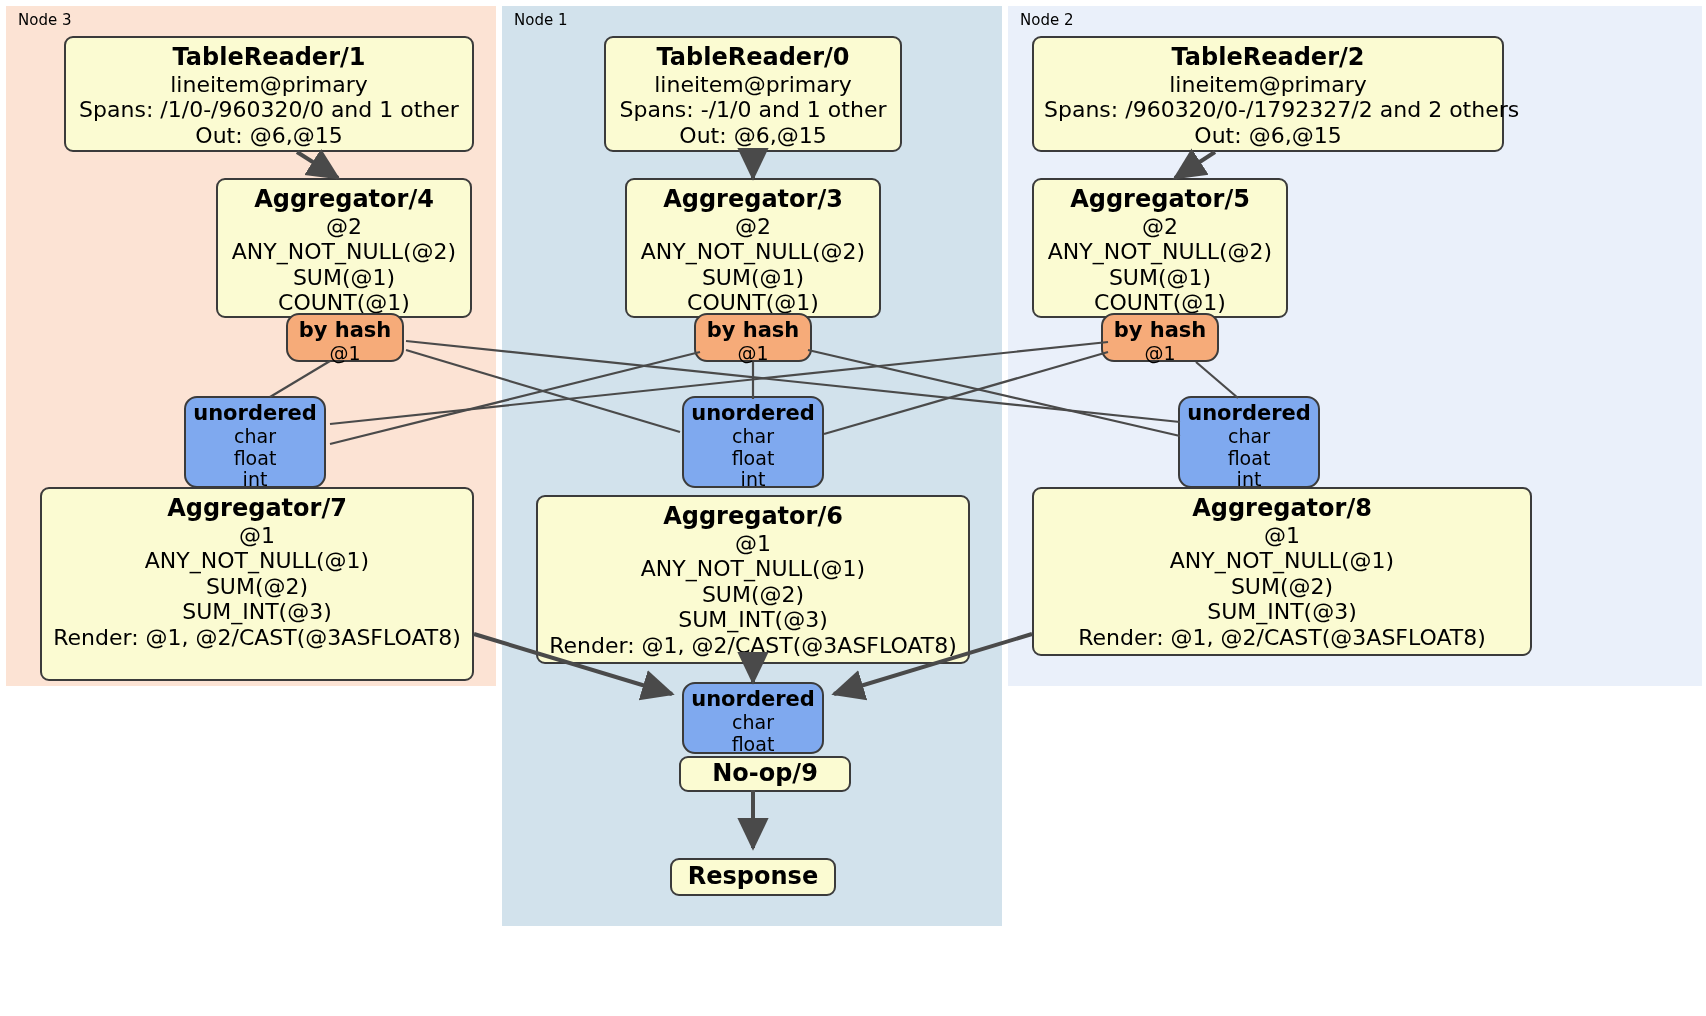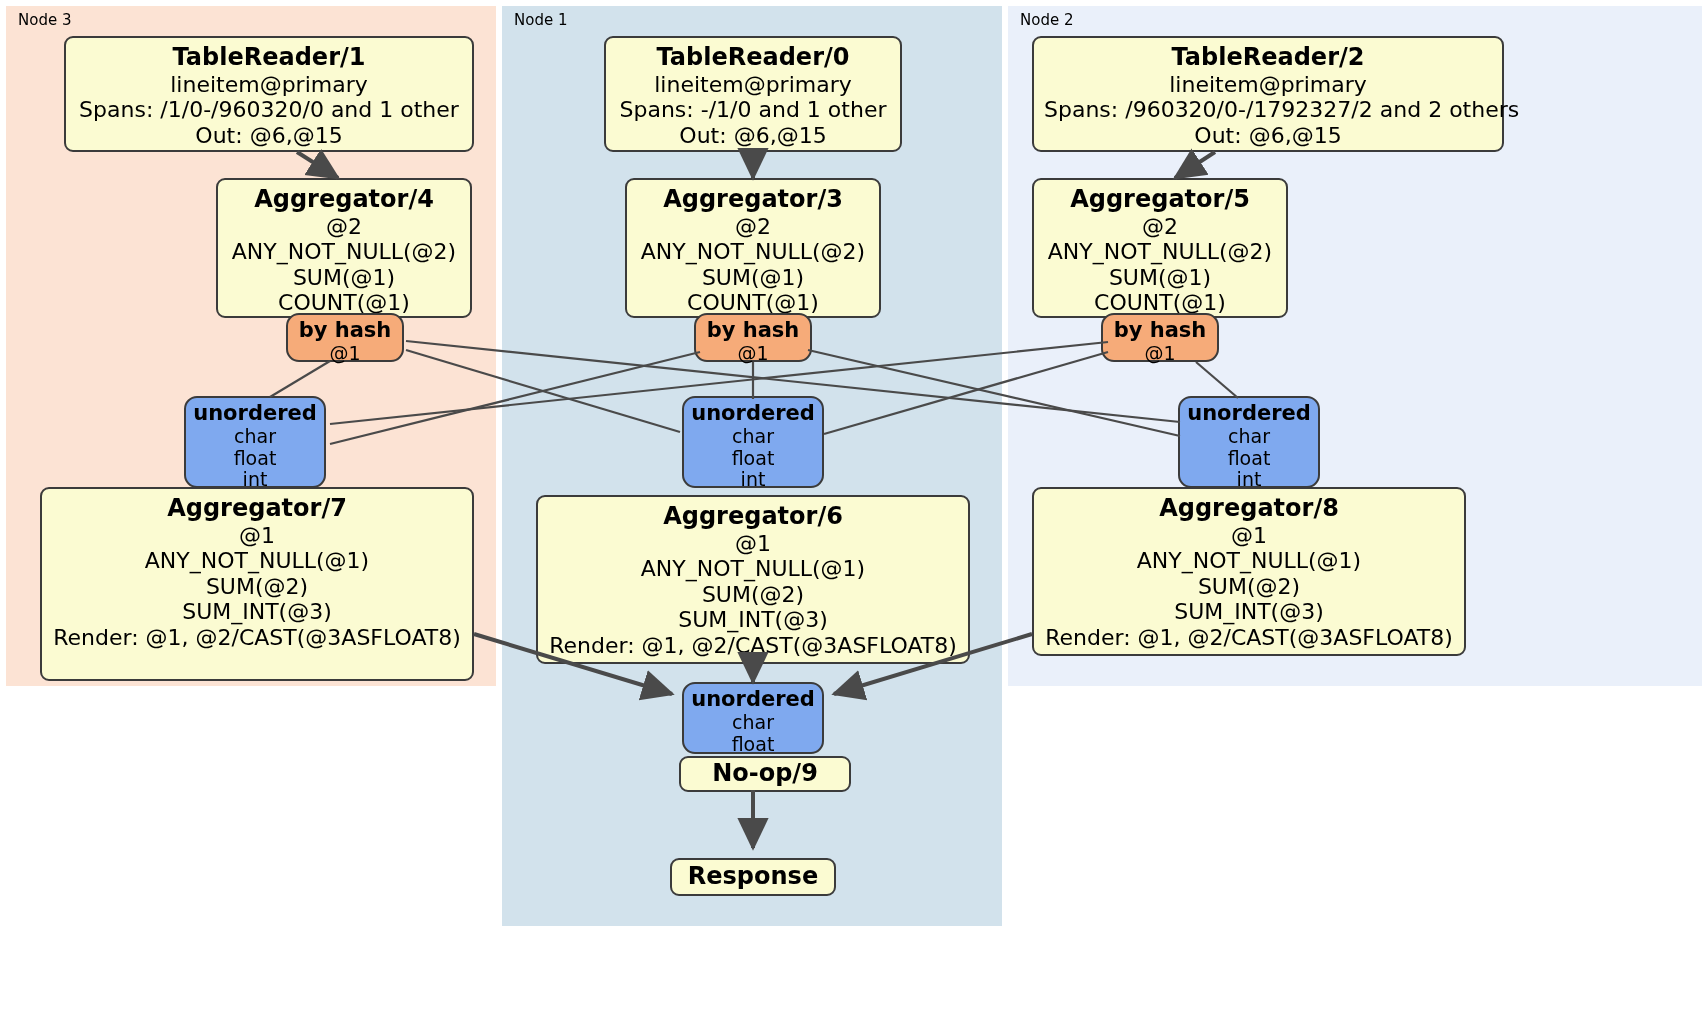--- a/index.html
+++ b/index.html
@@ -209,21 +209,21 @@
 
     <div class="proc" style="left:536px; top:487px; width:434px; height:169px;margin-top:8px;">
       <div class="title">Aggregator/6</div>
       <div class="line">@1</div>
       <div class="line">ANY_NOT_NULL(@1)</div>
       <div class="line">SUM(@2)</div>
       <div class="line">SUM_INT(@3)</div>
       <div class="line">Render: @1, @2/CAST(@3ASFLOAT8)</div>
     </div>
 
-    <div class="proc" style="left:1032px; top:487px; width:434px; height:169px;">
+    <div class="proc" style="left:1032px; top:487px; width:500px; height:169px;">
       <div class="title">Aggregator/8</div>
       <div class="line">@1</div>
       <div class="line">ANY_NOT_NULL(@1)</div>
       <div class="line">SUM(@2)</div>
       <div class="line">SUM_INT(@3)</div>
       <div class="line">Render: @1, @2/CAST(@3ASFLOAT8)</div>
     </div>
 
     <div class="proc compact" style="left:679px; top:756px; width:172px; height:36px;">
       <div class="title">No-op/9</div>

